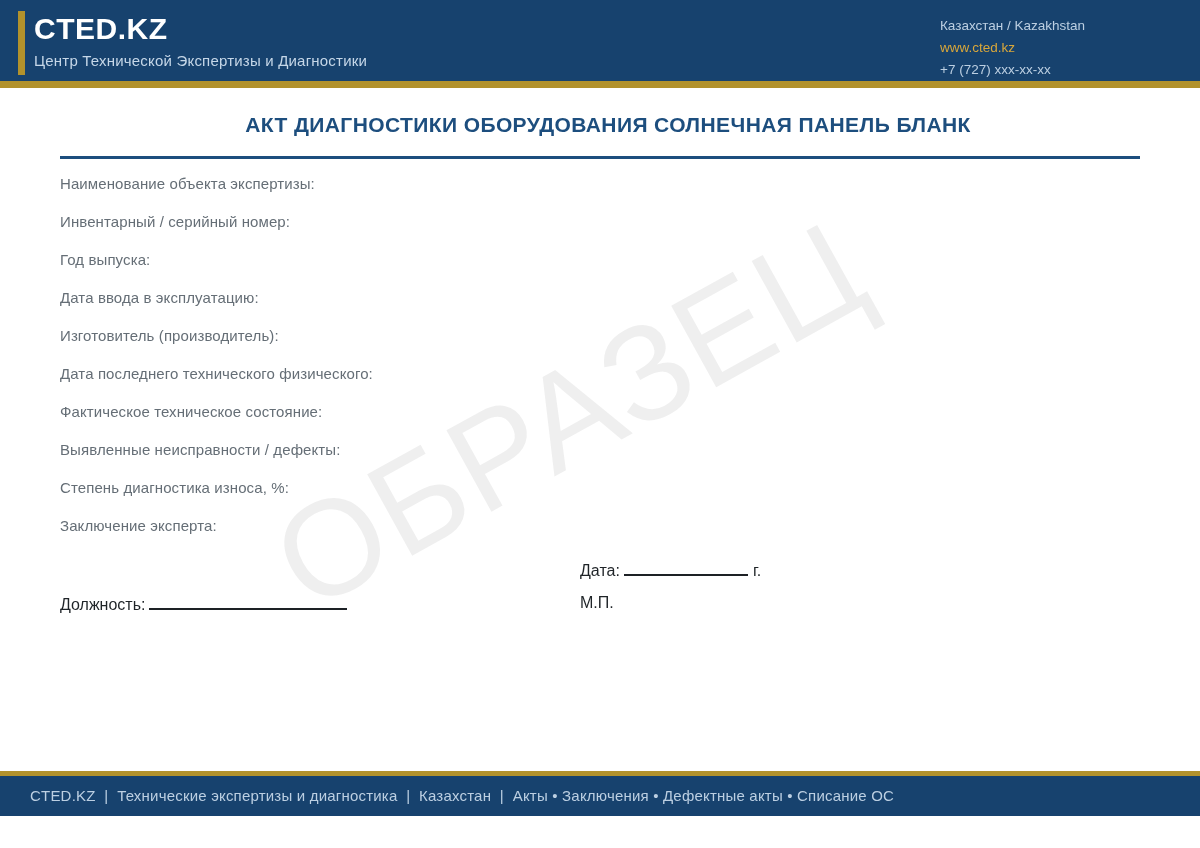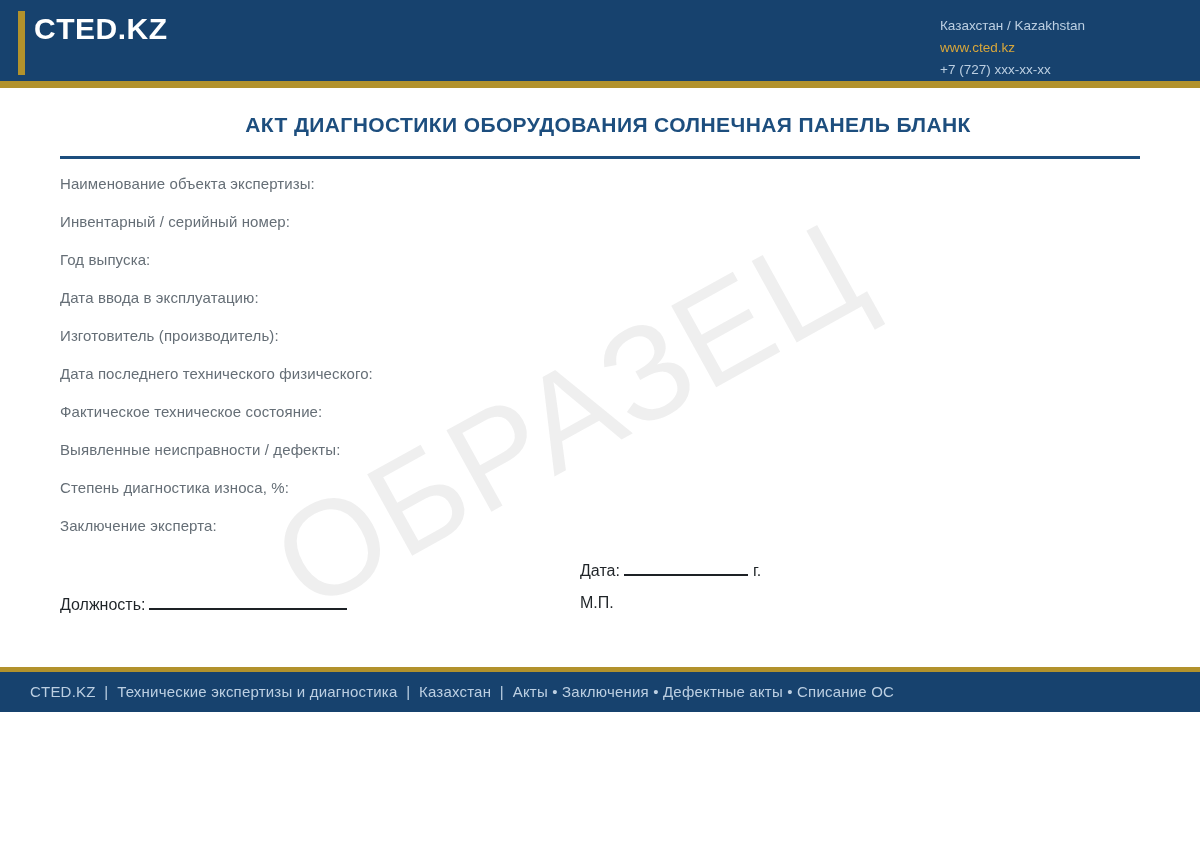--- a/index.html
+++ b/index.html
@@ -7,21 +7,21 @@
     --gold:#b2922c;
     --title-color:#1d4e7e;
     --label-color:#656e76;
     --dash-color:#a6b2ba;
     --sig-color:#1f2428;
     --header-text:#bccfe2;
     --link-gold:#d9a73a;
   }
   *{margin:0;padding:0;box-sizing:border-box;}
   html,body{width:1200px;height:848px;background:#fff;font-family:"Liberation Sans","DejaVu Sans",sans-serif;}
-  .page{position:relative;width:1200px;height:712px;background:#fff;overflow:hidden;}
+  .page{position:relative;width:1200px;height:816px;background:#fff;overflow:hidden;}
 
   
   .topbar{position:absolute;top:0;left:0;width:100%;height:88px;background:var(--header-bg);border-bottom:7px solid var(--gold);}
   .brand{position:absolute;left:18px;top:11px;display:flex;align-items:stretch;}
   .brand-bar{width:7px;background:var(--gold);margin-right:9px;height:64px;}
   .brand-text{padding-top:1px;}
   .logo{color:#ffffff;font-size:30px;font-weight:600;letter-spacing:0.5px;line-height:34px;}
   .tagline{color:#c6d7e8;font-size:15px;margin-top:6px;letter-spacing:0.2px;}
   .contact{position:absolute;left:940px;top:15px;font-size:13.5px;line-height:22px;}
   .contact .country{color:var(--header-text);}
@@ -63,20 +63,21 @@
 </head>
 <body>
 
 <div class="page">
 
   <header class="topbar">
     <div class="brand">
       <div class="brand-bar"></div>
       <div class="brand-text">
         <div class="logo">CTED.KZ</div>
+        <div class="tagline">Центр Технической Экспертизы и Диагностики</div>
       </div>
     </div>
     <div class="contact">
       <div class="country">Казахстан / Kazakhstan</div>
       <div class="website">www.cted.kz</div>
       <div class="phone">+7 (727) xxx-xx-xx</div>
     </div>
   </header>
 
   <div class="watermark">ОБРАЗЕЦ</div>

